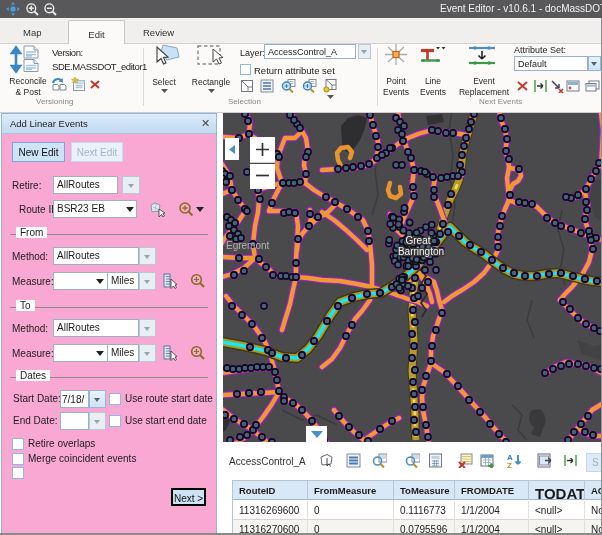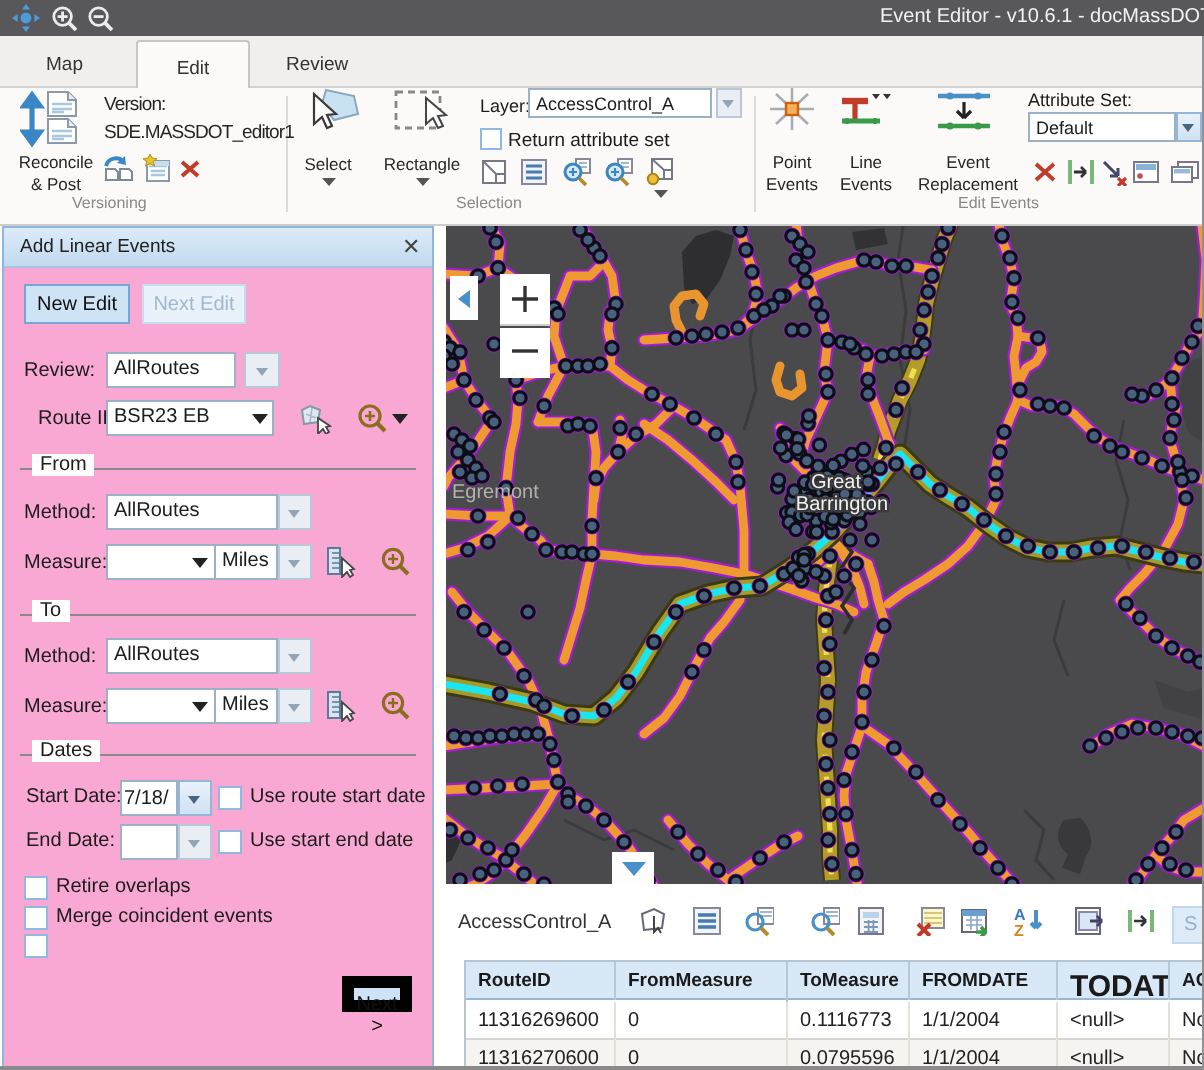--- a/index.html
+++ b/index.html
@@ -165,28 +165,28 @@
 <svg width="14" height="12" viewBox="0 0 14 12" style="position:absolute;left:566px;top:80px">
     <rect x="1" y="1" width="12" height="10" fill="#fff" stroke="#778"></rect>
     <rect x="2" y="2" width="10" height="3" fill="#88b4dc"></rect>
     <circle cx="4" cy="8" r="1.4" fill="#c05050"></circle>
   </svg>
 <svg width="15" height="12" viewBox="0 0 15 12" style="position:absolute;left:585px;top:80px">
     <rect x="4" y="1" width="10" height="8" fill="#fff" stroke="#778"></rect>
     <rect x="1" y="3.5" width="10" height="7.5" fill="#fff" stroke="#778"></rect>
     <rect x="2" y="4.5" width="8" height="2.2" fill="#9ab8d8"></rect>
   </svg>
-<div class="glbl" style="left:479px;top:97px;width:60px">Edit Events</div>
+<div class="glbl" style="left:479px;top:97px;width:60px">Next Events</div>
 <div class="abs" style="left:1px;top:113px;width:216px;height:428px;background:#f9a8d4;border:1px solid #8fb4de">
 <div class="abs" style="left:0;top:0;width:214px;height:20px;background:linear-gradient(#dcebfa,#c2d9ef);border-bottom:1px solid #a8c4e0"></div>
 <div class="abs" style="left:8px;top:4px;font-size:9.5px;color:#222">Add Linear Events</div>
 <div class="abs" style="left:199px;top:3px;font-size:11px;color:#444">✕</div>
 <div class="abs" style="left:10px;top:28px;width:53px;height:20px;background:#cfe3f6;border:1px solid #74a7d7;font-size:10px;color:#111;text-align:center;padding-top:4px">New Edit</div>
 <div class="abs" style="left:69px;top:28px;width:52px;height:20px;background:#e9f1fa;border:1px solid #c6dcef;font-size:10px;color:#a0b8ce;text-align:center;padding-top:4px">Next Edit</div>
-<div class="lbl" style="left:10px;top:66px">Review:</div>
+<div class="lbl" style="left:10px;top:66px">Retire:</div>
 <div class="combo" style="left:51px;top:62px;width:65px;height:18px;font-size:10px">AllRoutes</div>
 <div class="dbtn dis" style="left:120px;top:62px;width:18px;height:18px"></div>
 <div class="lbl" style="left:17px;top:90px;font-size:10px">Route ID:</div>
 <div class="combo" style="left:51px;top:86px;width:84px;height:18px;font-size:10px">BSR23 EB</div>
 <svg width="8" height="5" viewBox="0 0 8 5" style="position:absolute;left:124px;top:93px">
       <path d="M0,0 H8 L4,5 Z" fill="#222"></path>
     </svg>
 <svg width="16" height="16" viewBox="0 0 16 16" style="position:absolute;left:148px;top:87px">
       <path d="M1,4 L5,2 L10,4 L9,10 L2,11 Z" fill="#dfe9f2" stroke="#8898a8"></path>
       <path d="M3,6 L8,8 M6,3 L5,10" stroke="#aab8c4" stroke-width="0.8"></path>
@@ -254,21 +254,21 @@
 <div class="lbl" style="left:11px;top:301px">End Date:</div>
 <div class="combo" style="left:58px;top:298px;width:29px;height:18px"></div>
 <div class="dbtn dis" style="left:87px;top:298px;width:17px;height:18px"></div>
 <div class="chk" style="left:107px;top:301px"></div>
 <div class="lbl" style="left:123px;top:301px">Use start end date</div>
 <div class="chk" style="left:10px;top:324px"></div>
 <div class="lbl" style="left:26px;top:324px">Retire overlaps</div>
 <div class="chk" style="left:10px;top:339px"></div>
 <div class="lbl" style="left:26px;top:339px">Merge coincident events</div>
 <div class="chk" style="left:10px;top:353px"></div>
-<div class="abs" style="left:169px;top:374px;width:35px;height:18px;background:#cfe3f6;border:6px solid #000000;font-size:10px;color:#111;text-align:center;padding-top:3px">Next &gt;</div>
+<div class="abs" style="left:169px;top:374px;width:35px;height:18px;background:#cfe3f6;border:2px solid #000000;font-size:10px;color:#111;text-align:center;padding-top:3px">Next &gt;</div>
 </div>
 <div class="abs" style="left:223px;top:113px;width:379px;height:329px;overflow:hidden">
 <svg width="379" height="329" viewBox="1 3 379 329" style="display:block">
       <rect x="0" y="0" width="382" height="336" fill="#4a4a4c"></rect>
       <path d="M119,16 L126,8 L136,5 L145,8 L143,18 L138,30 L131,40 L124,42 L120,34 Z" fill="#2e2e30"></path>
       <path d="M204,6 L220,4 L222,12 L206,15 Z" fill="#323234"></path>
       <path d="M310,300 C305,306 307,314 312,317 L309,324 L318,327 L321,318 C326,312 323,303 318,299 Z" fill="#39393b"></path>
       <path d="M0,298 L9,309 L4,320 L0,322 Z" fill="#2f2f31"></path>
       <path d="M370,72 L380,68 L380,112 L372,106 L367,90 Z" fill="#424244"></path>
       <path d="M355,230 L372,236 L380,234 L380,250 L360,244 Z" fill="#424244"></path>

